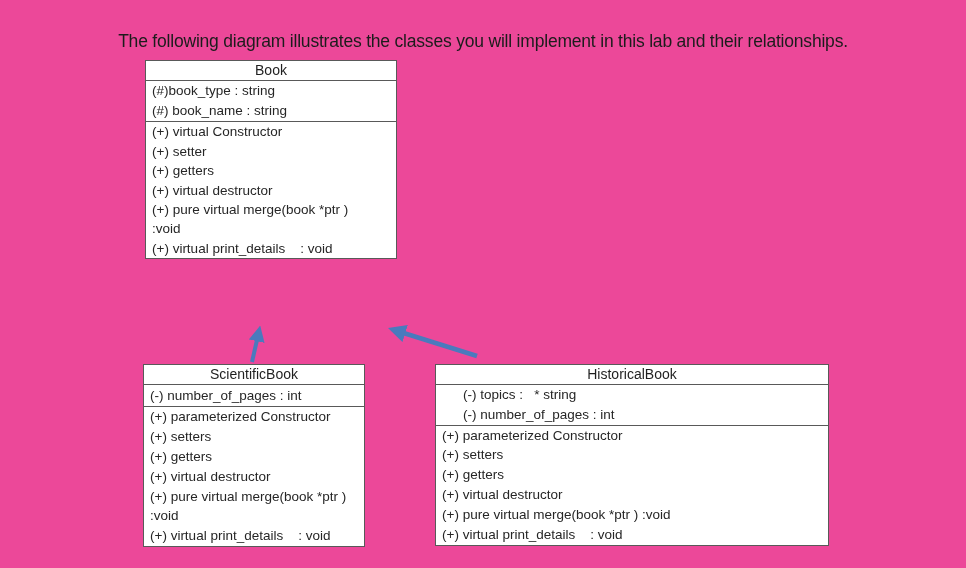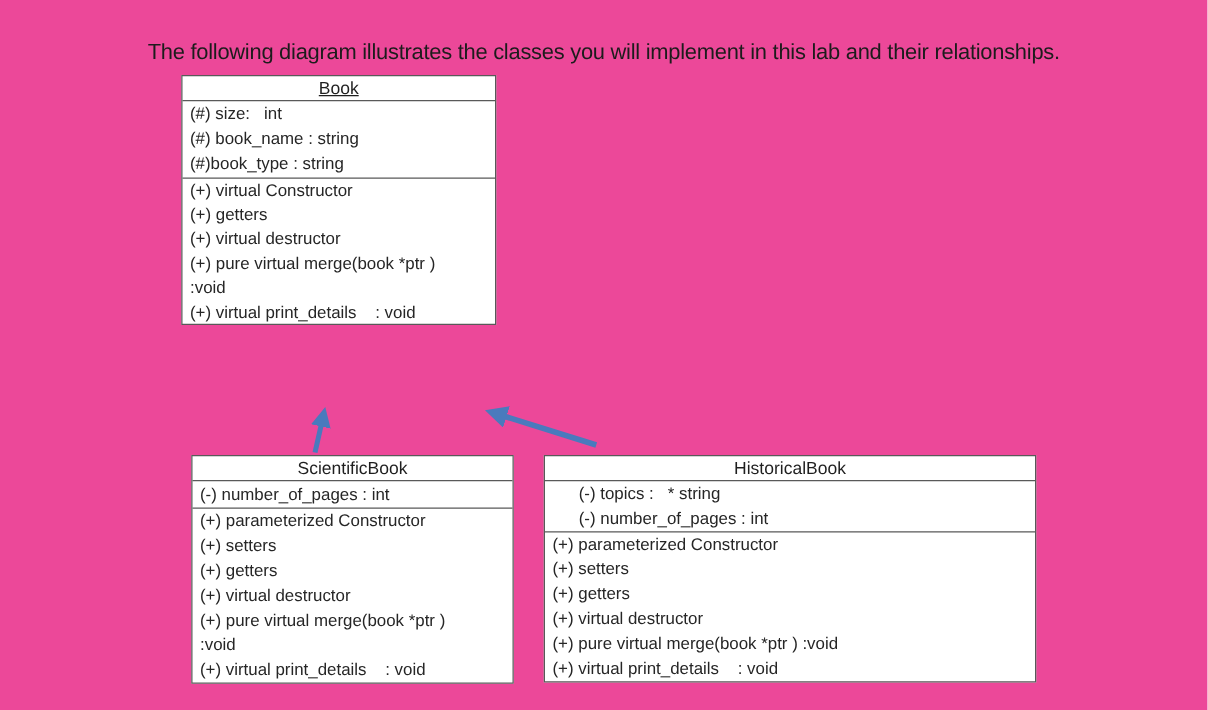--- a/index.html
+++ b/index.html
@@ -37,25 +37,25 @@
     color: #1f1f1f;
   }
   .attrs { border-bottom: 1px solid #595959; }
   .row {
     padding-left: 6px;
     white-space: pre;
     overflow: hidden;
   }
 
   #box-book { left: 145px; top: 60px; width: 252px; }
-  #box-book .uml-title { height: 19px; line-height: 19px; text-decoration: underline; }
+  #box-book .uml-title { height: 19px; line-height: 19px; }
   #box-book .attrs .row { height: 20.2px; line-height: 20.2px; }
   #box-book .methods .row { height: 19.4px; line-height: 19.4px; }
 
-  #box-scientificbook { left: 153px; top: 364px; width: 258px; }
+  #box-scientificbook { left: 143px; top: 364px; width: 222px; }
   #box-scientificbook .uml-title { height: 19px; line-height: 19px; }
   #box-scientificbook .attrs .row { height: 21px; line-height: 21px; }
   #box-scientificbook .methods .row { height: 19.9px; line-height: 19.9px; }
 
   #box-historicalbook { left: 435px; top: 364px; width: 394px; }
   #box-historicalbook .uml-title { height: 19px; line-height: 19px; }
   #box-historicalbook .attrs .row { height: 19.8px; line-height: 19.8px; margin-left: 21px; }
   #box-historicalbook .methods .row { height: 19.9px; line-height: 19.9px; }
 
   .arrow-layer {
@@ -68,26 +68,26 @@
 </head>
 <body>
 
 <div class="page">
 
   <div class="heading">The following diagram illustrates the classes you will implement in this lab and their relationships.</div>
 
   <div class="uml-box" id="box-book">
     <div class="uml-title">Book</div>
     <div class="attrs">
-        <div class="row">(#) size:   int</div>
+        <div class="row">(#)book_type : string</div>
         <div class="row">(#) book_name : string</div>
-        <div class="row">(#)book_type : string</div>
       </div>
     <div class="methods">
         <div class="row">(+) virtual Constructor</div>
+        <div class="row">(+) setter</div>
         <div class="row">(+) getters</div>
         <div class="row">(+) virtual destructor</div>
         <div class="row">(+) pure virtual merge(book *ptr )</div>
         <div class="row">:void</div>
         <div class="row">(+) virtual print_details    : void</div>
       </div>
   </div>
 
   <div class="uml-box" id="box-scientificbook">
     <div class="uml-title">ScientificBook</div>

